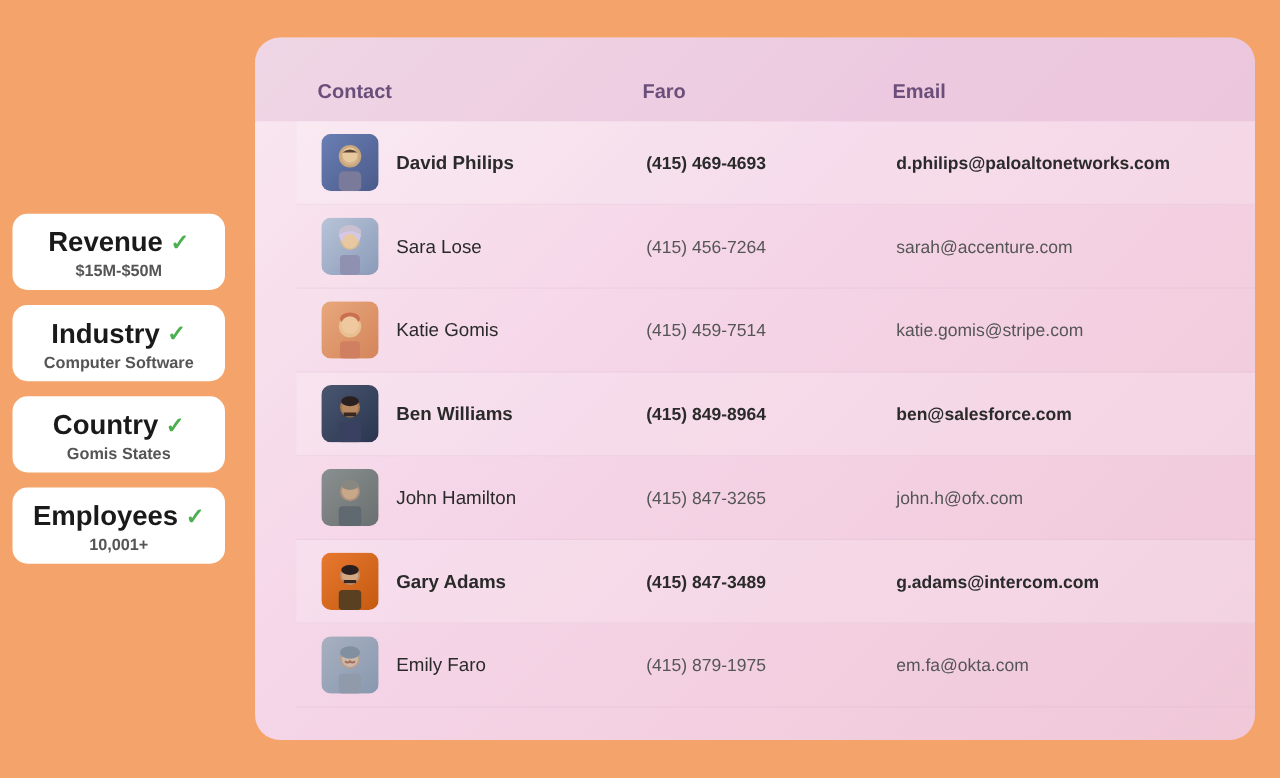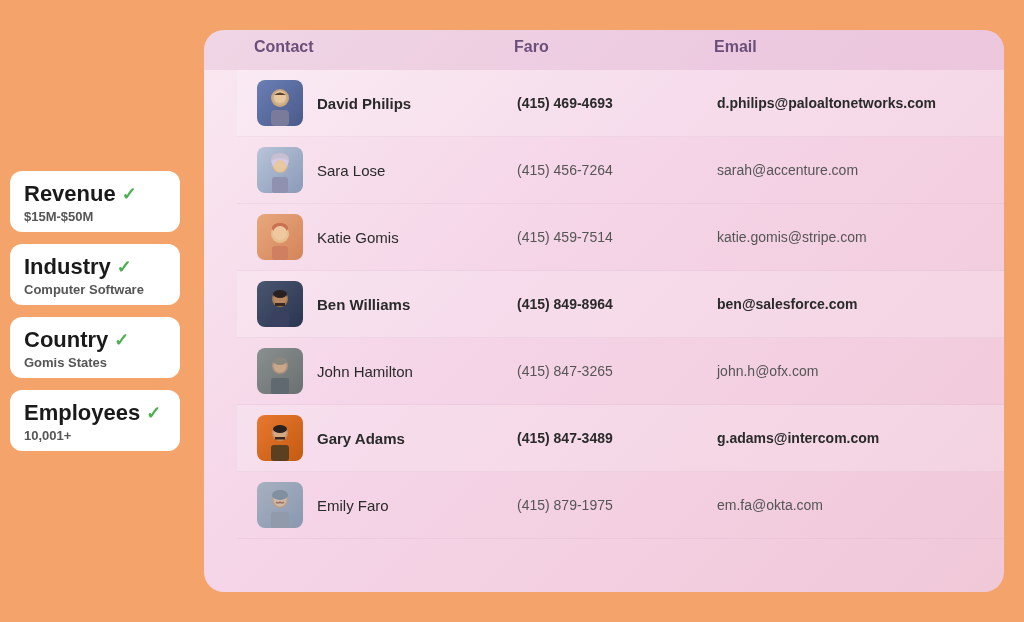--- a/index.html
+++ b/index.html
@@ -23,21 +23,21 @@
       flex-shrink: 0;
       width: 170px;
     }
 
     .filter-card {
       background: white;
       border-radius: 12px;
       padding: 10px 14px 8px 14px;
       display: flex;
       flex-direction: column;
-      align-items: flex-start;
+      align-items: center;
     }
 
     .filter-title-row {
       display: flex;
       align-items: center;
       gap: 6px;
     }
 
     .filter-title {
       font-size: 22px;
@@ -64,21 +64,21 @@
       flex: 1;
       height: 100%;
       overflow: hidden;
       display: flex;
       flex-direction: column;
     }
 
     .table-header {
       display: grid;
       grid-template-columns: 260px 200px 1fr;
-      padding: 8px 30px 14px 50px;
+      padding: 35px 30px 14px 50px;
       background: rgba(220, 180, 210, 0.35);
       border-radius: 16px 16px 0 0;
     }
 
     .table-header-cell {
       font-size: 16px;
       font-weight: 600;
       color: #6B4F7A;
     }
 

